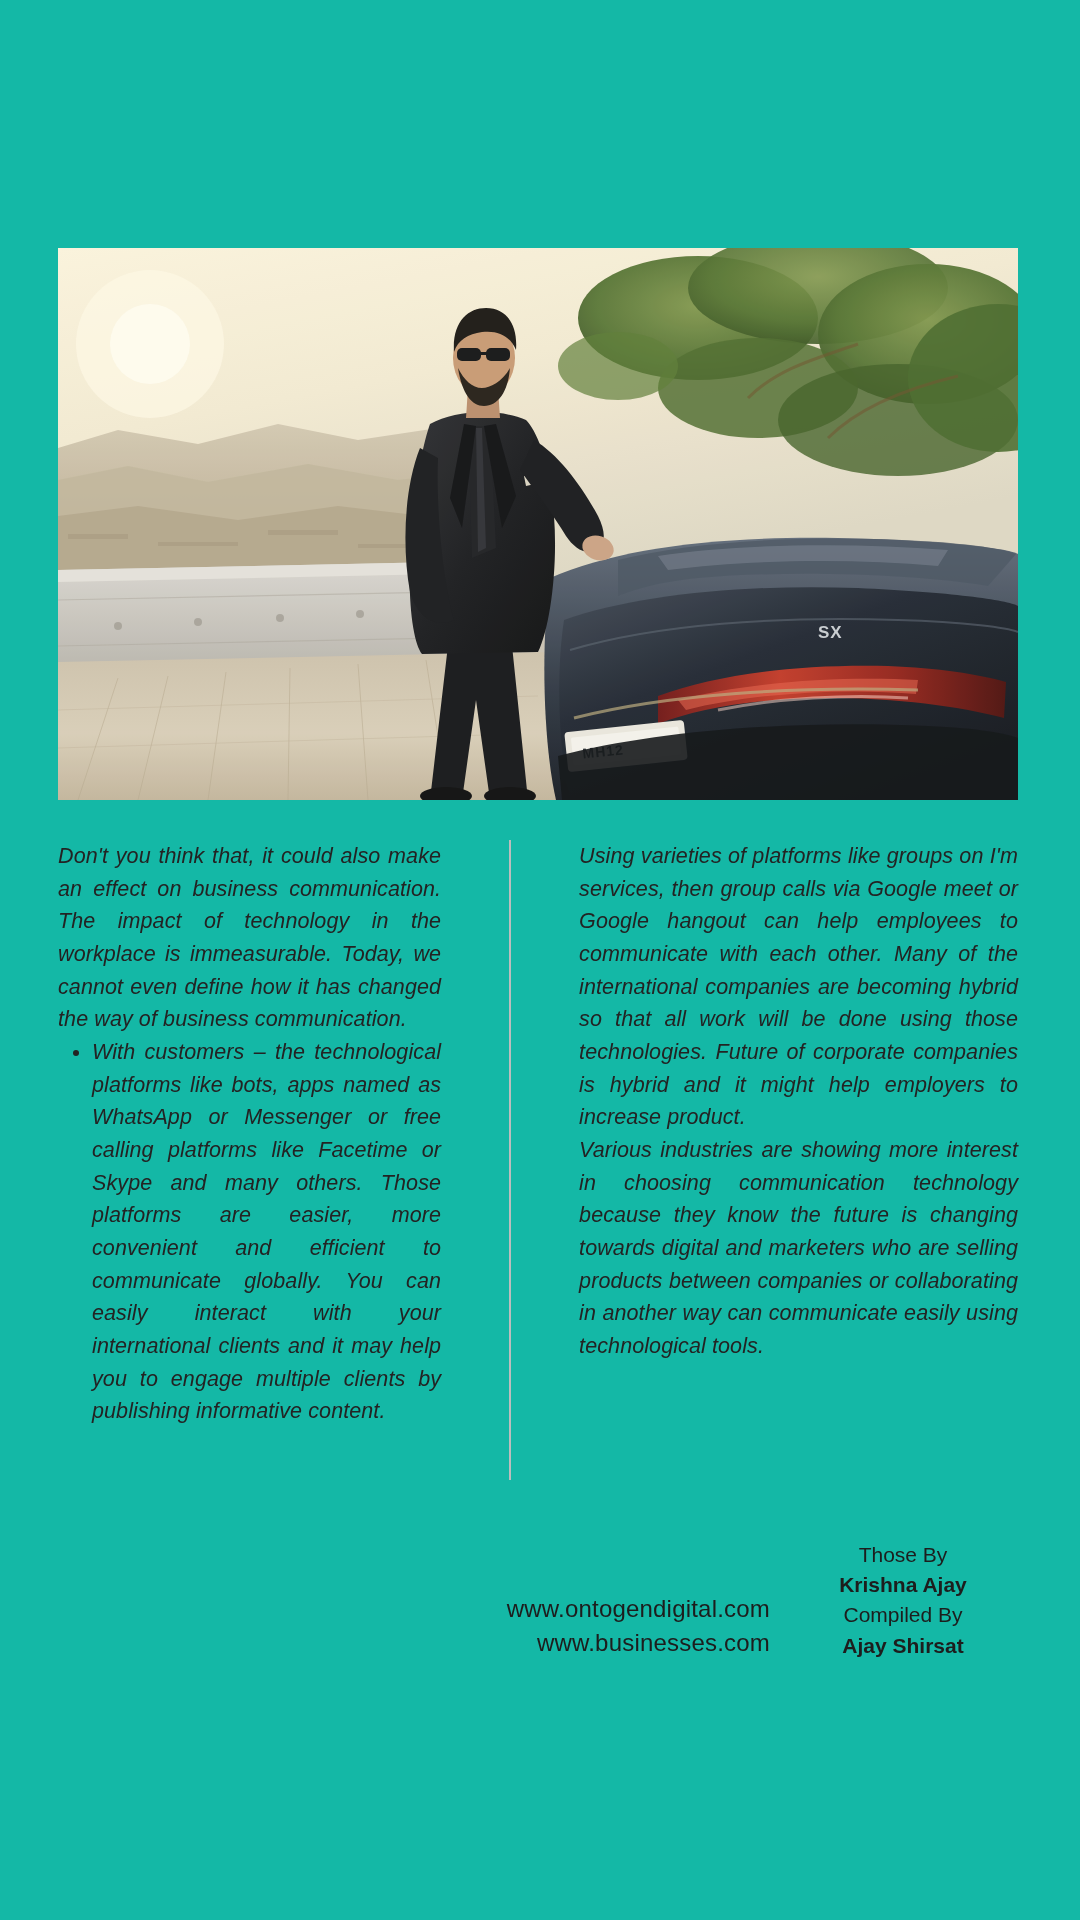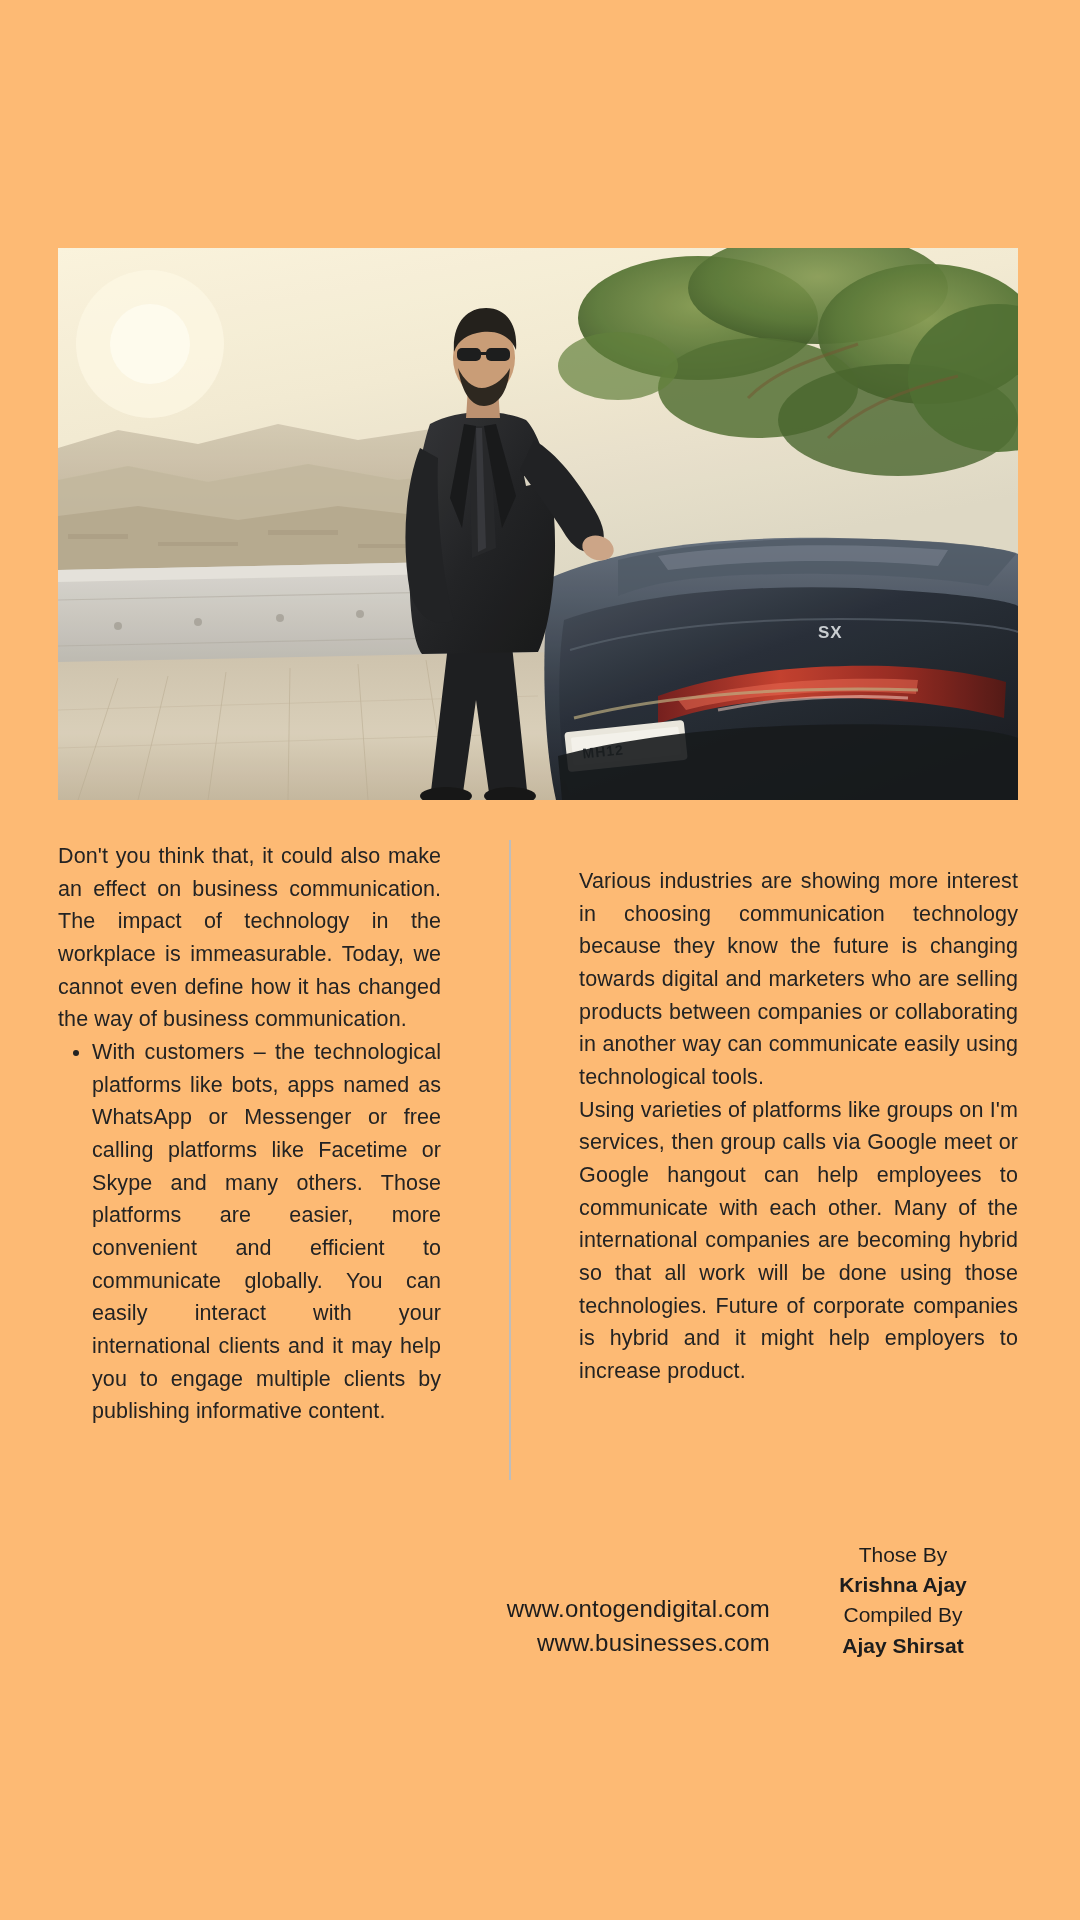--- a/index.html
+++ b/index.html
@@ -13,21 +13,21 @@
     height: 1920px;
     font-family: "Liberation Sans", sans-serif;
     color: #1d1d1d;
     position: relative;
     overflow: hidden;
   }
 
   .page {
     position: absolute;
     inset: 0;
-    background: #fdba74;
+    background: #14b8a6;
   }
 
   
   .hero {
     position: absolute;
     left: 58px;
     top: 248px;
     width: 960px;
     height: 552px;
     overflow: hidden;
@@ -40,20 +40,21 @@
     position: absolute;
     left: 58px;
     top: 840px;
     width: 960px;
   }
 
   .columns {
     display: flex;
     align-items: flex-start;
     gap: 16px;
+    font-style: italic;
   }
 
   .col {
     box-sizing: border-box;
   }
   .col-left {
     width: 450px;
     padding-right: 52px;
   }
   .divider {
@@ -305,22 +306,22 @@
       <div class="col col-left">
         <p class="body">Don't you think that, it could also make an effect on business communication. The impact of technology in the workplace is immeasurable. Today, we cannot even define how it has changed the way of business communication.</p>
         <ul class="bullets">
           <li class="body">With customers – the technological platforms like bots, apps named as WhatsApp or Messenger or free calling platforms like Facetime or Skype and many others. Those platforms are easier, more convenient and efficient to communicate globally. You can easily interact with your international clients and it may help you to engage multiple clients by publishing informative content.</li>
         </ul>
       </div>
 
       <div class="divider"></div>
 
       <div class="col col-right">
+        <p class="body">Using varieties of platforms like groups on I'm services, then group calls via Google meet or Google hangout can help employees to communicate with each other. Many of the international companies are becoming hybrid so that all work will be done using those technologies. Future of corporate companies is hybrid and it might help employers to increase product.</p>
         <p class="body gap">Various industries are showing more interest in choosing communication technology because they know the future is changing towards digital and marketers who are selling products between companies or collaborating in another way can communicate easily using technological tools.</p>
-        <p class="body">Using varieties of platforms like groups on I'm services, then group calls via Google meet or Google hangout can help employees to communicate with each other. Many of the international companies are becoming hybrid so that all work will be done using those technologies. Future of corporate companies is hybrid and it might help employers to increase product.</p>
       </div>
 
     </div>
   </div>
 
   <div class="footer">
 
     <div class="urls">
       <div>www.ontogendigital.com</div>
       <div>www.businesses.com</div>

